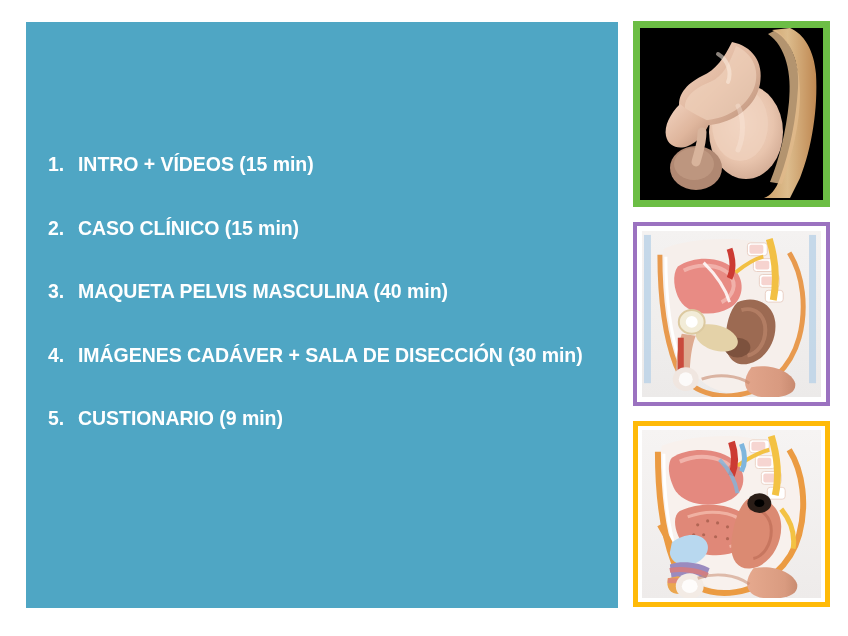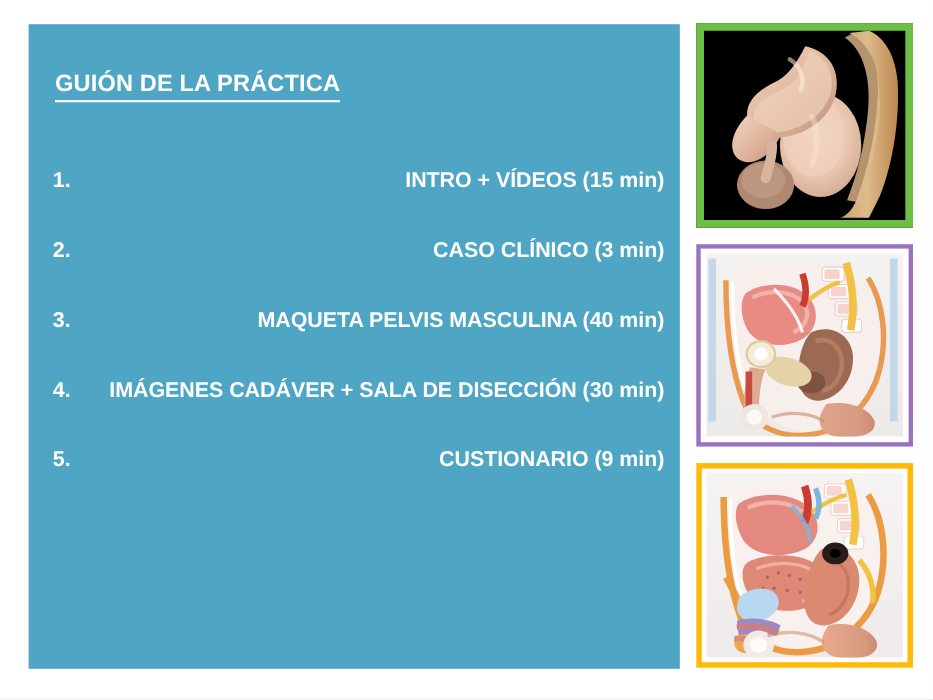--- a/index.html
+++ b/index.html
@@ -75,21 +75,20 @@
     top: 0;
     width: 24px;
     text-align: left;
     font-size: 19.5px;
     font-weight: bold;
     color: #ffffff;
   }
 
   .agenda-label {
     display: block;
-    text-align: right;
   }
 
   
   .photo-frame {
     position: absolute;
     left: 633px;
     width: 197px;
     box-sizing: border-box;
     overflow: hidden;
   }
@@ -126,32 +125,31 @@
 
   .photo-svg { display: block; width: 100%; height: 100%; }
 </style>
 </head>
 <body>
 
 <div id="slide">
 
   <div id="content-panel">
 
-    <div id="slide-title">GUIÓN DE LA PRÁCTICA</div>
 
     <ol id="agenda-list">
 
       <li class="agenda-item">
         <span class="agenda-number">1.</span>
         <span class="agenda-label">INTRO + VÍDEOS (15 min)</span>
       </li>
 
       <li class="agenda-item">
         <span class="agenda-number">2.</span>
-        <span class="agenda-label">CASO CLÍNICO (3 min)</span>
+        <span class="agenda-label">CASO CLÍNICO (15 min)</span>
       </li>
 
       <li class="agenda-item">
         <span class="agenda-number">3.</span>
         <span class="agenda-label">MAQUETA PELVIS MASCULINA (40 min)</span>
       </li>
 
       <li class="agenda-item">
         <span class="agenda-number">4.</span>
         <span class="agenda-label">IMÁGENES CADÁVER + SALA DE DISECCIÓN (30 min)</span>

